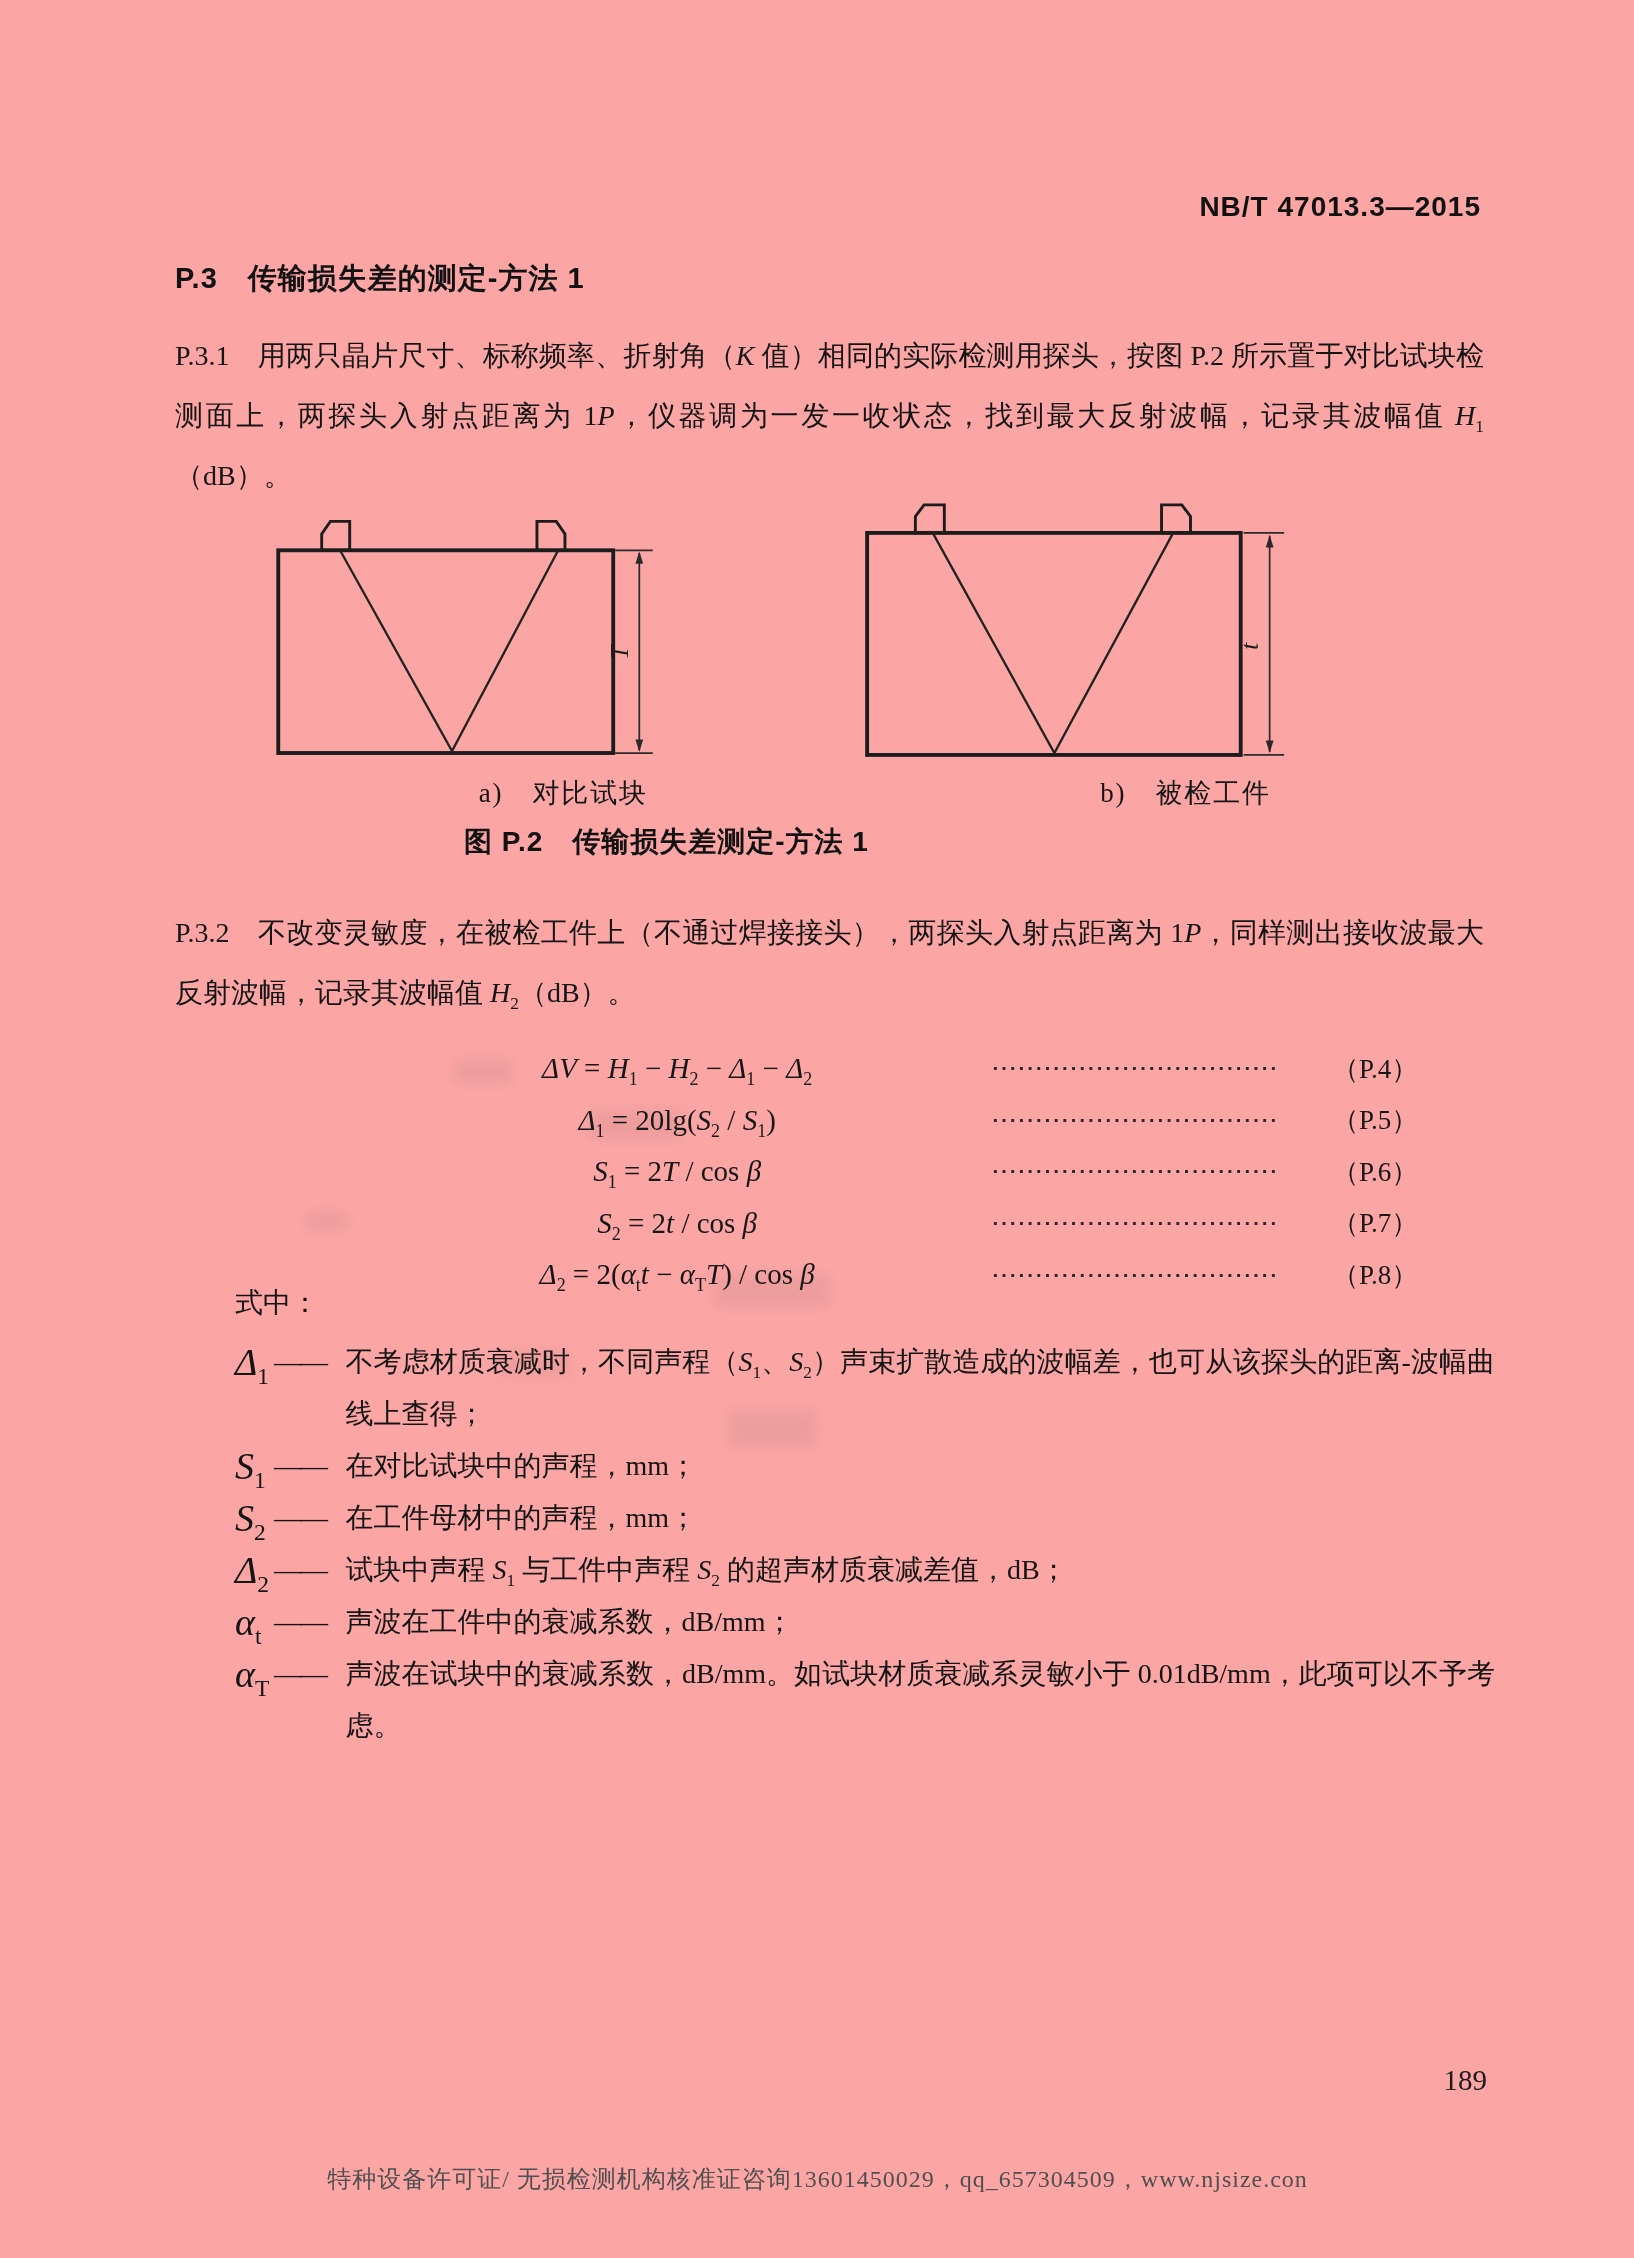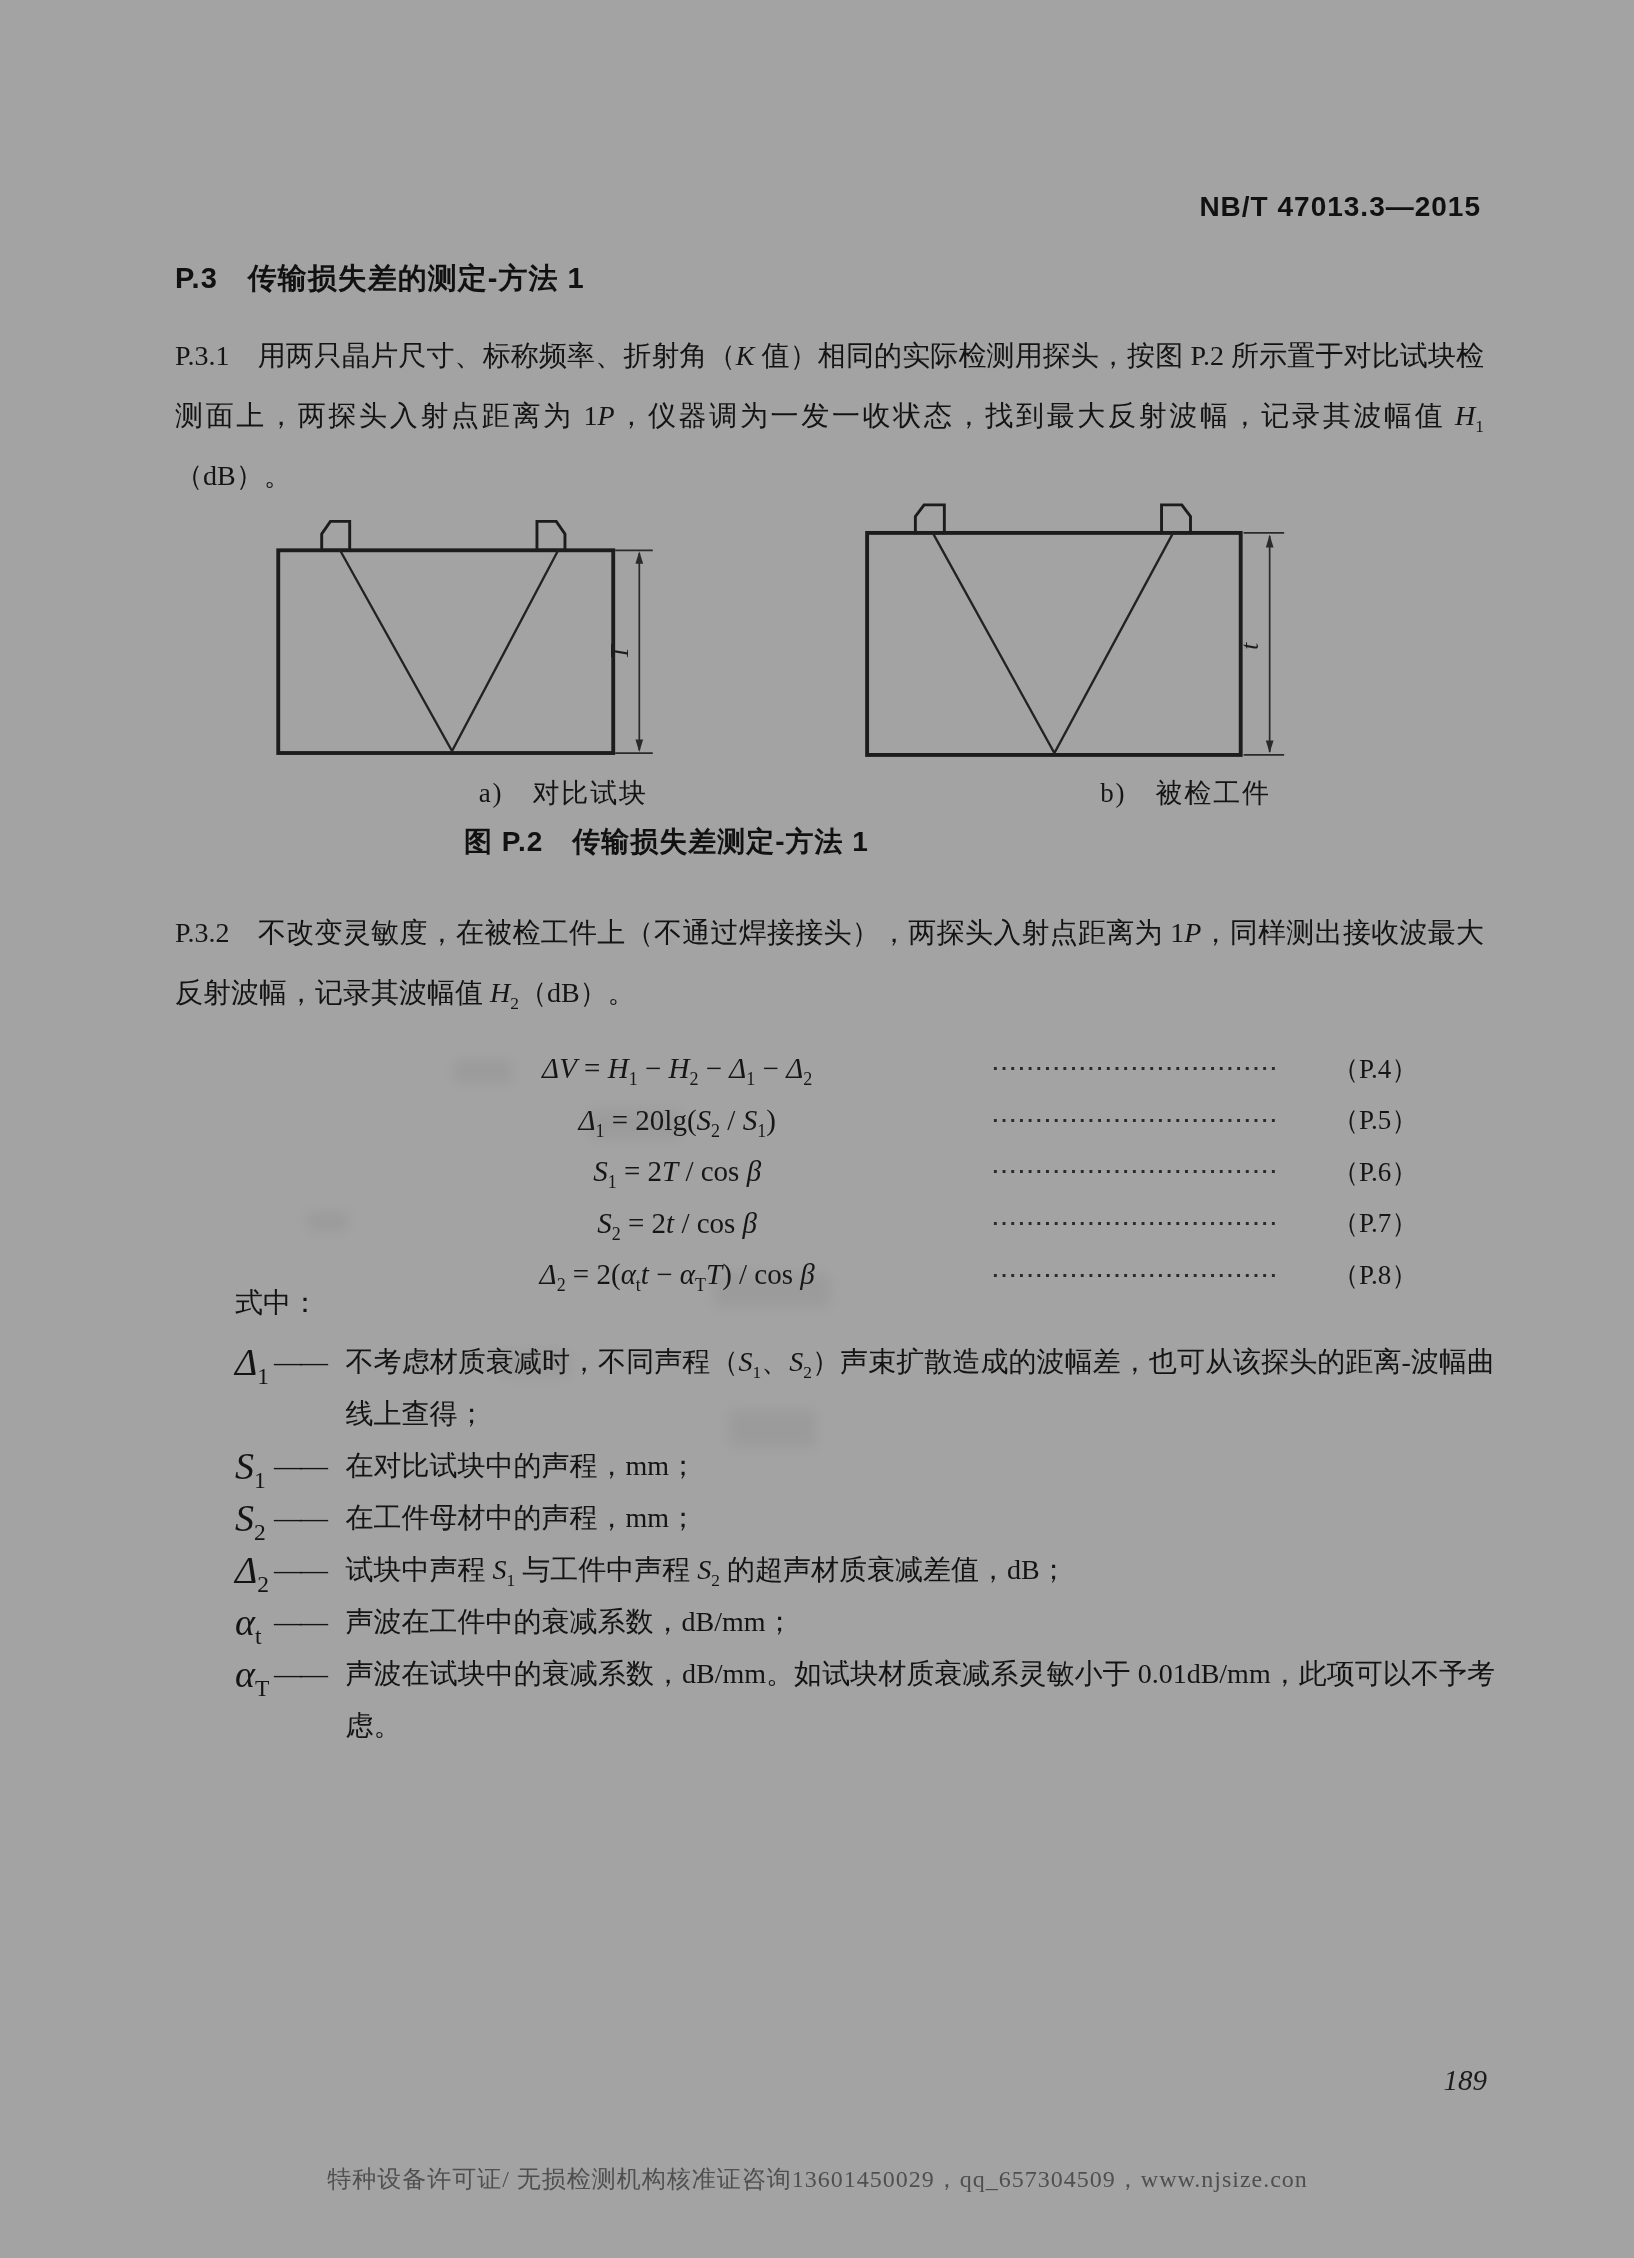--- a/index.html
+++ b/index.html
@@ -1,19 +1,19 @@
 <!DOCTYPE html>
 <html lang="zh"><head>
 <meta charset="utf-8">
 <style>
   html,body{margin:0;padding:0;background:#ffffff;}
   .page{
     position:relative;
     width:1635px;height:2258px;
-    background:#a3a3a3;
+    background:#fca5a5;
     font-family:"Liberation Serif", serif;
     color:#141414;
     overflow:hidden;
   }
   
   .std-number{
     position:absolute; top:191px; right:154px;
     font-family:"Liberation Sans", sans-serif;
     font-weight:bold; font-size:28px; letter-spacing:1px; color:#111;
   }
@@ -70,21 +70,21 @@
 
   
   .where-label{position:absolute; left:235px; top:1284px; font-size:28px;}
   .definitions{position:absolute; left:235px; top:1336px; width:1260px;}
   .def-row{display:grid; grid-template-columns:39px 58px 1fr; align-items:start; line-height:52px; font-size:28px;}
   .def-symbol{font-size:38px; white-space:nowrap;}
   .def-dash{white-space:nowrap; letter-spacing:-1.9px;}
   .def-text{text-align:justify; text-justify:inter-character; padding-left:13.5px;}
 
   
-  .page-number{position:absolute; top:2064px; right:148px; font-size:29px; color:#1b1b1b;font-style:italic;}
+  .page-number{position:absolute; top:2064px; right:148px; font-size:29px; color:#1b1b1b;}
   .footer-line{
     position:absolute; left:0; top:2163px; width:1635px; text-align:center;
     font-size:24px; color:#4f4f4f; letter-spacing:1px;
   }
 
   
   .artifact{position:absolute; background:#3a3a3a; opacity:0.07; filter:blur(5.8px); border-radius:3.9px;}
   .a1{left:454px; top:1060px; width:58px; height:23px;}
   .a2{left:589px; top:1110px; width:92px; height:29px;}
   .a3{left:307px; top:1212px; width:41px; height:19.3px;}

